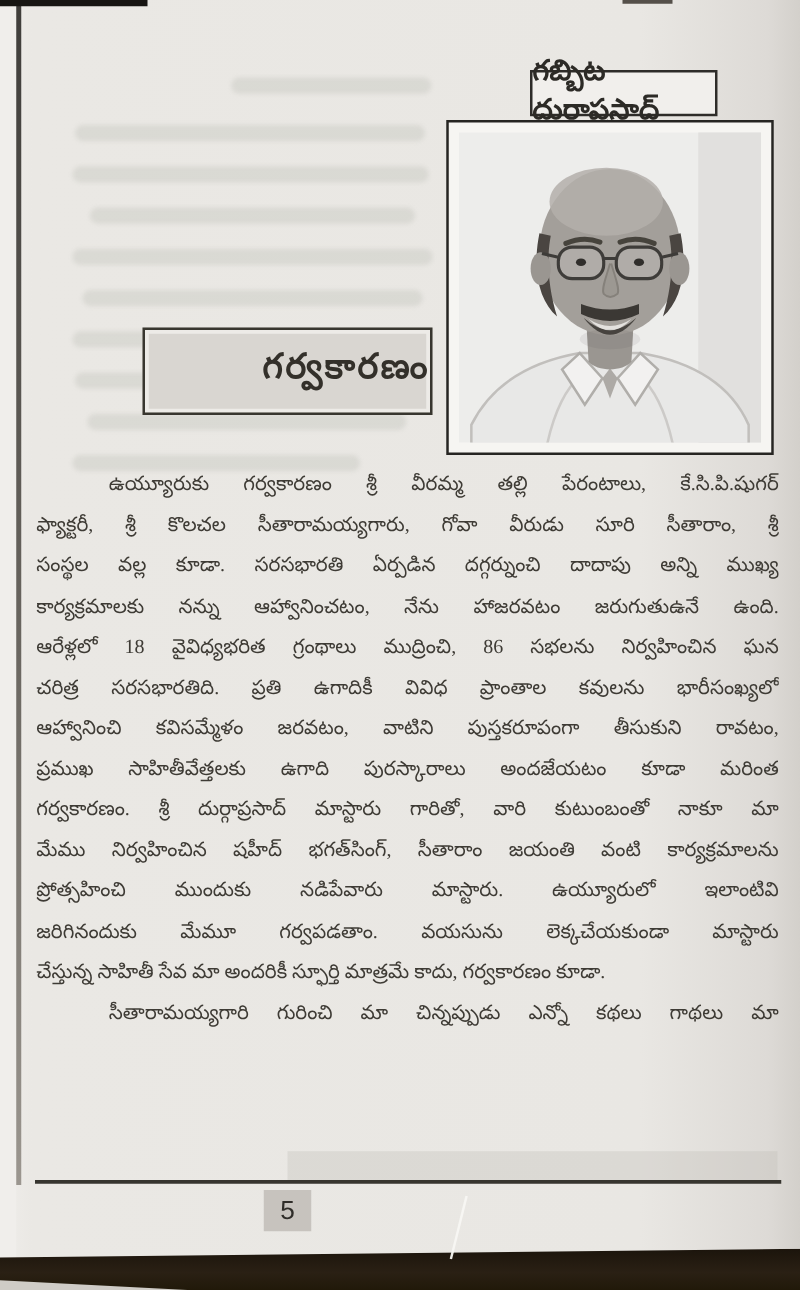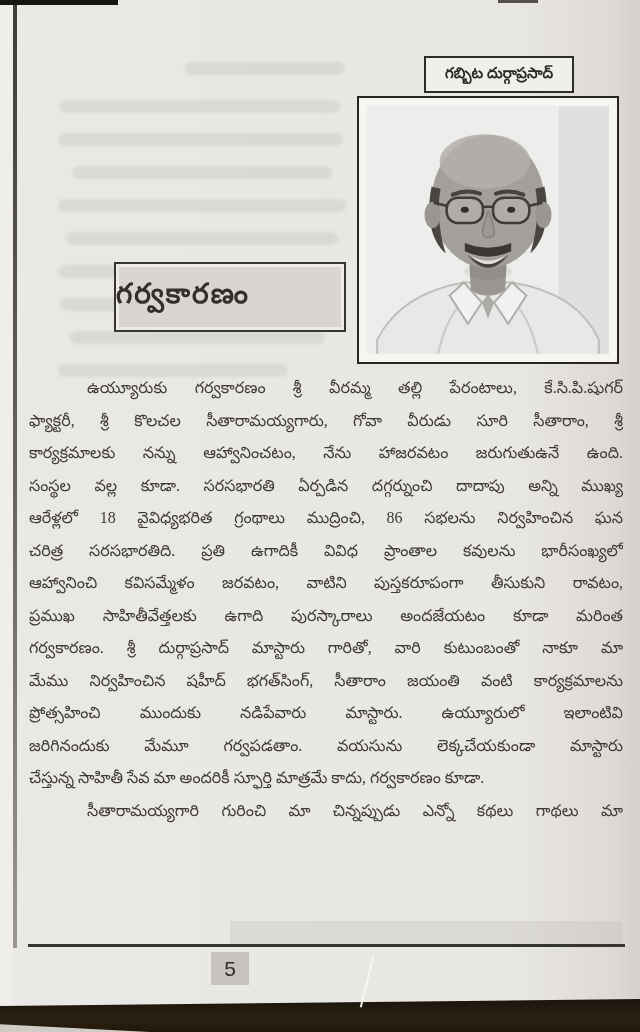--- a/index.html
+++ b/index.html
@@ -33,29 +33,29 @@
   .bleed span:nth-of-type(4){left:72px;top:166px;width:260px;}
   .bleed span:nth-of-type(5){left:58px;top:199px;width:288px;}
   .bleed span:nth-of-type(6){left:66px;top:232px;width:272px;}
   .bleed span:nth-of-type(7){left:58px;top:265px;width:250px;}
   .bleed span:nth-of-type(8){left:60px;top:298px;width:270px;}
   .bleed span:nth-of-type(9){left:70px;top:331px;width:255px;}
   .bleed span:nth-of-type(10){left:58px;top:364px;width:230px;}
   
   .author-box{position:absolute;left:424px;top:56px;width:146px;height:33px;z-index:2;
     border:2px solid #2e2c29;background:#f1efec;display:flex;align-items:center;justify-content:center;
-    font-weight:bold;font-size:15px;color:#2c2a26;}
+    font-weight:bold;font-size:23px;color:#2c2a26;}
   
   .photo-frame{position:absolute;left:357px;top:96px;width:262px;height:268px;z-index:2;
     border:2px solid #262522;background:#f6f5f2;padding:8px;box-sizing:border-box;}
   .photo-frame svg{width:100%;height:100%;display:block;filter:saturate(.4) contrast(.96);}
   
   .title-box{position:absolute;left:114px;top:262px;width:228px;height:66px;z-index:2;
     border:2px solid #38362f;background:#d9d6d1;box-shadow:inset 0 0 0 3px #edebe7;
-    display:flex;align-items:center;justify-content:flex-start;
+    display:flex;align-items:center;justify-content:flex-end;
     font-size:28px;font-weight:bold;letter-spacing:2px;color:#33302a;}
   
   .body-text{position:absolute;left:29px;top:372px;width:594px;z-index:2;
     font-size:16px;color:#3e3b35;}
   .bline{height:32.5px;line-height:32.5px;overflow:hidden;
     text-align:justify;text-align-last:justify;white-space:normal;}
   .bline.indent{text-indent:58px;}
   .bline.plast{text-align-last:left;}
   
   .foot-rule{position:absolute;left:28px;top:944px;width:597px;height:3px;background:#37352f;z-index:2;}
@@ -136,22 +136,22 @@
     </svg>
   </div>
 
   <div class="title-box">
     <span>గర్వకారణం</span>
   </div>
 
   <div class="body-text">
       <div class="bline indent">ఉయ్యూరుకు గర్వకారణం శ్రీ వీరమ్మ తల్లి పేరంటాలు, కే.సి.పి.షుగర్</div>
       <div class="bline">ఫ్యాక్టరీ, శ్రీ కొలచల సీతారామయ్యగారు, గోవా వీరుడు సూరి సీతారాం, శ్రీ</div>
+      <div class="bline">సంస్థల వల్ల కూడా.  సరసభారతి ఏర్పడిన దగ్గర్నుంచి దాదాపు అన్ని ముఖ్య</div>
       <div class="bline">కార్యక్రమాలకు నన్ను ఆహ్వానించటం, నేను హాజరవటం జరుగుతుఉనే ఉంది.</div>
-      <div class="bline">సంస్థల వల్ల కూడా.  సరసభారతి ఏర్పడిన దగ్గర్నుంచి దాదాపు అన్ని ముఖ్య</div>
       <div class="bline">ఆరేళ్లలో 18 వైవిధ్యభరిత గ్రంథాలు ముద్రించి, 86 సభలను నిర్వహించిన ఘన</div>
       <div class="bline">చరిత్ర సరసభారతిది.  ప్రతి ఉగాదికీ వివిధ ప్రాంతాల కవులను భారీసంఖ్యలో</div>
       <div class="bline">ఆహ్వానించి కవిసమ్మేళం జరవటం, వాటిని పుస్తకరూపంగా తీసుకుని రావటం,</div>
       <div class="bline">ప్రముఖ సాహితీవేత్తలకు ఉగాది పురస్కారాలు అందజేయటం కూడా మరింత</div>
       <div class="bline">గర్వకారణం.  శ్రీ దుర్గాప్రసాద్ మాస్టారు గారితో, వారి కుటుంబంతో నాకూ మా</div>
       <div class="bline">మేము నిర్వహించిన షహీద్ భగత్‌సింగ్, సీతారాం జయంతి వంటి కార్యక్రమాలను</div>
       <div class="bline">ప్రోత్సహించి ముందుకు నడిపేవారు మాస్టారు.  ఉయ్యూరులో ఇలాంటివి</div>
       <div class="bline">జరిగినందుకు మేమూ గర్వపడతాం.  వయసును లెక్కచేయకుండా మాస్టారు</div>
       <div class="bline plast">చేస్తున్న సాహితీ సేవ మా అందరికీ స్ఫూర్తి మాత్రమే కాదు, గర్వకారణం కూడా.</div>
       <div class="bline indent">సీతారామయ్యగారి గురించి మా చిన్నప్పుడు ఎన్నో కథలు గాథలు మా</div>

